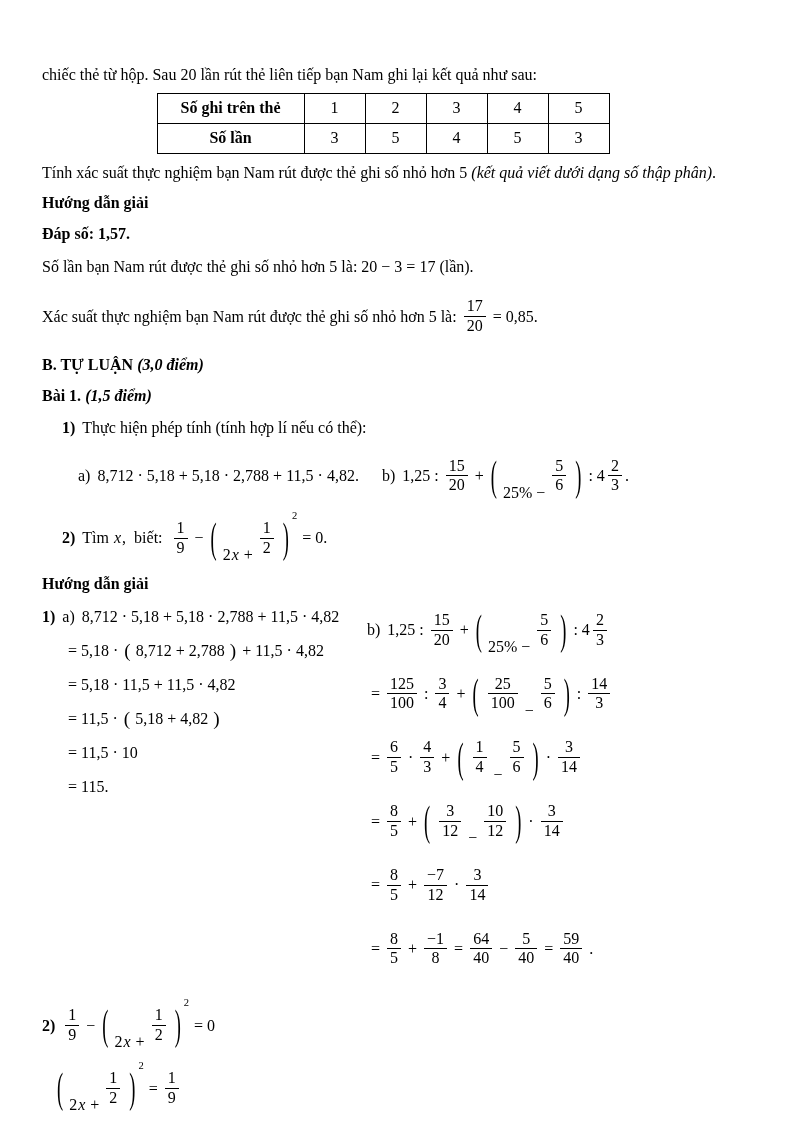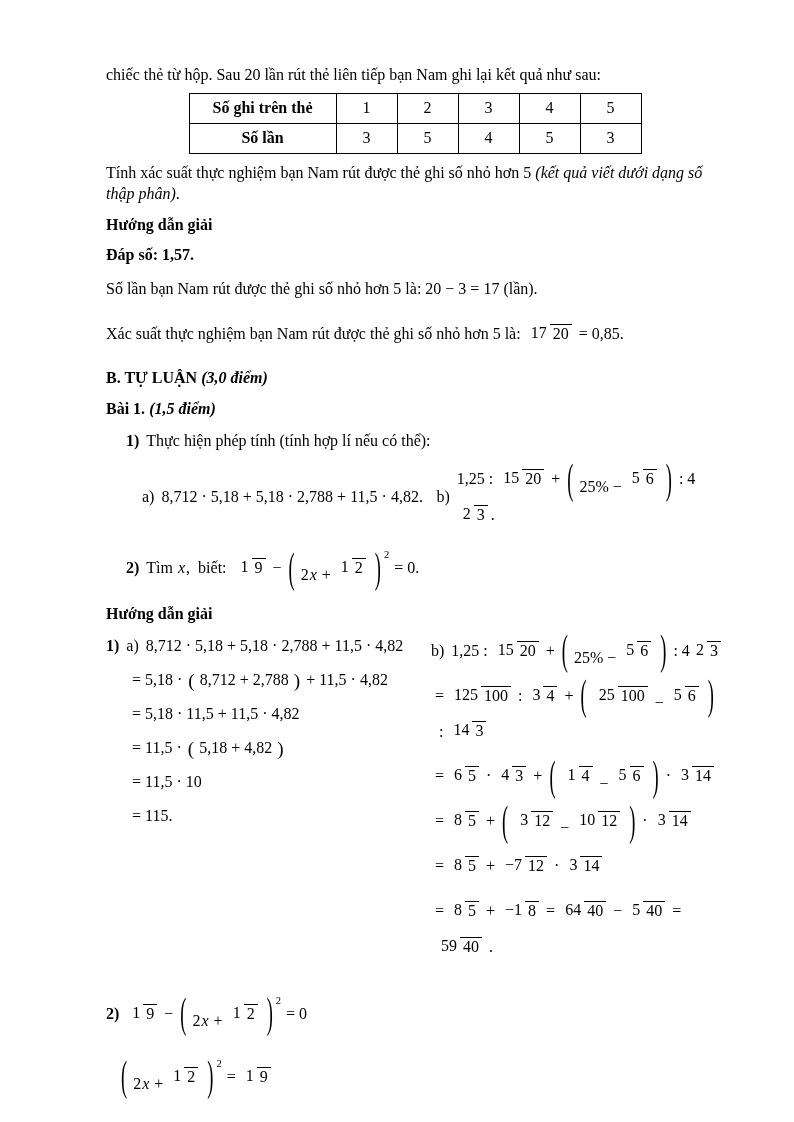--- a/index.html
+++ b/index.html
@@ -1,21 +1,21 @@
 <!DOCTYPE html>
 <html><head>
 <meta charset="utf-8">
 <style>
   html,body{margin:0;padding:0;background:#fff;}
   body{
     width:794px;height:1122px;overflow:hidden;color:#000;
     font-family:"Liberation Serif","DejaVu Serif",serif;
     font-size:16px;line-height:1.35;
   }
-  .page{box-sizing:border-box;width:794px;height:908px;padding:64px 70px 0 106px;}
+  .page{box-sizing:border-box;width:794px;height:908px;padding:64px 70px 0 42px;}
   p{margin:0;}
   .b{font-weight:bold;}
   .bi{font-weight:bold;font-style:italic;}
   .it{font-style:italic;}
 
   .intro{margin-bottom:7px;}
   table.freq{border-collapse:collapse;margin:2px auto 8px auto;}
   table.freq th,table.freq td{
     border:1.6px solid #000;text-align:center;vertical-align:middle;
     height:29px;font-size:16px;padding:0;
@@ -30,21 +30,21 @@
 
   
   .mline{display:flex;align-items:center;flex-wrap:wrap;}
   .math{display:inline-flex;align-items:center;flex-wrap:wrap;}
   .math .mt{white-space:pre;}
   .math i{font-style:italic;padding:0 1px;}
   .pgroup{display:inline-flex;align-items:center;margin:0 1px;}
   .pcontent{display:inline-flex;align-items:flex-end;}
   .paren{font-size:1.2em;padding:0 1px;line-height:1;}
   .pgroup.tall > .paren{font-size:1.15em;transform:scaleY(2.3);padding:0 2px;}
-  .frac{display:inline-flex;text-align:center;margin:8px 3px;line-height:1.18;}
+  .frac{display:inline-flex;flex-direction:column;text-align:center;margin:8px 3px;line-height:1.18;}
   .frac .num{padding:0 3px;}
   .frac .den{border-top:1.3px solid #000;padding:0 3px;}
   .math sup{font-size:0.66em;align-self:flex-start;line-height:1;margin-right:1px;}
 
   .prob-line{margin-bottom:10px;min-height:46px;}
   .prob-row{display:flex;align-items:center;margin:2px 0 6px 0;}
   .prob-a{width:340px;box-sizing:border-box;padding-left:36px;display:flex;align-items:center;}
   .prob-b{display:flex;align-items:center;}
   .lbl{font-weight:bold;margin-right:7px;}
   .lbl2{margin-right:7px;}

